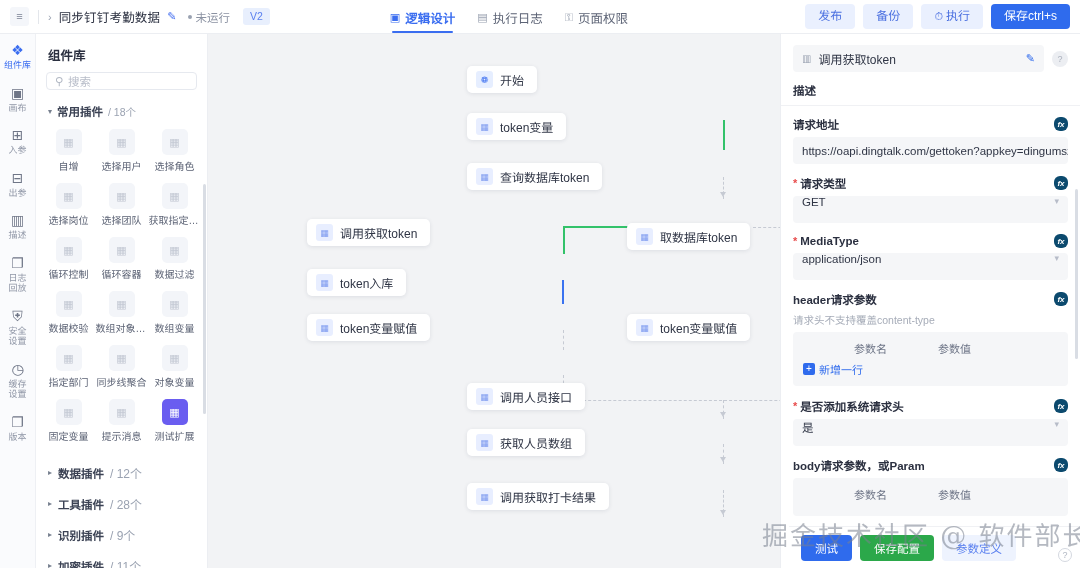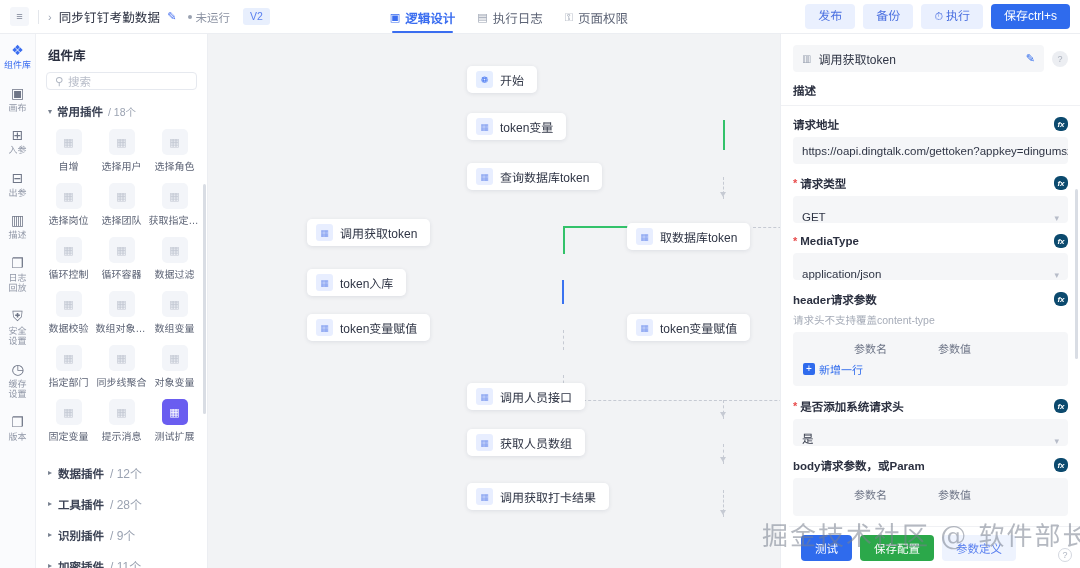--- a/index.html
+++ b/index.html
@@ -198,21 +198,21 @@
   }
   .p-divider { height: 1px; background: #f0f1f4; margin: 2px 0 10px; }
   .p-input {
     height: 27px; background: #f5f6f8; border-radius: 4px;
     display: flex; align-items: center; padding: 0 9px;
     font-size: 11.5px; color: #2f3545; margin-bottom: 11px;
     overflow: hidden; white-space: nowrap;
   }
   .p-select {
     height: 27px; background: #f5f6f8; border-radius: 4px;
-    display: flex; align-items: flex-end; padding: 0 9px;
+    display: flex; align-items: flex-start; padding: 0 9px;
     font-size: 11.5px; color: #2f3545; margin-bottom: 11px;
   }
   .p-select .sv { flex: 1; }
   .p-select .sc { color: #b7bcc8; font-size: 9px; }
   .kv-box { background: #f5f6f8; border-radius: 4px; padding: 8px 10px 9px; margin-bottom: 12px; }
   .kv-head { display: flex; font-size: 11px; color: #6d7486; margin-bottom: 5px; }
   .kv-head span { width: 84px; text-align: right; }
   .kv-add { display: flex; align-items: center; gap: 4px; font-size: 11px; color: #2f6bed; cursor: pointer; }
   .kv-plus {
     width: 12px; height: 12px; border-radius: 2px; background: #2f6bed; color: #fff;

